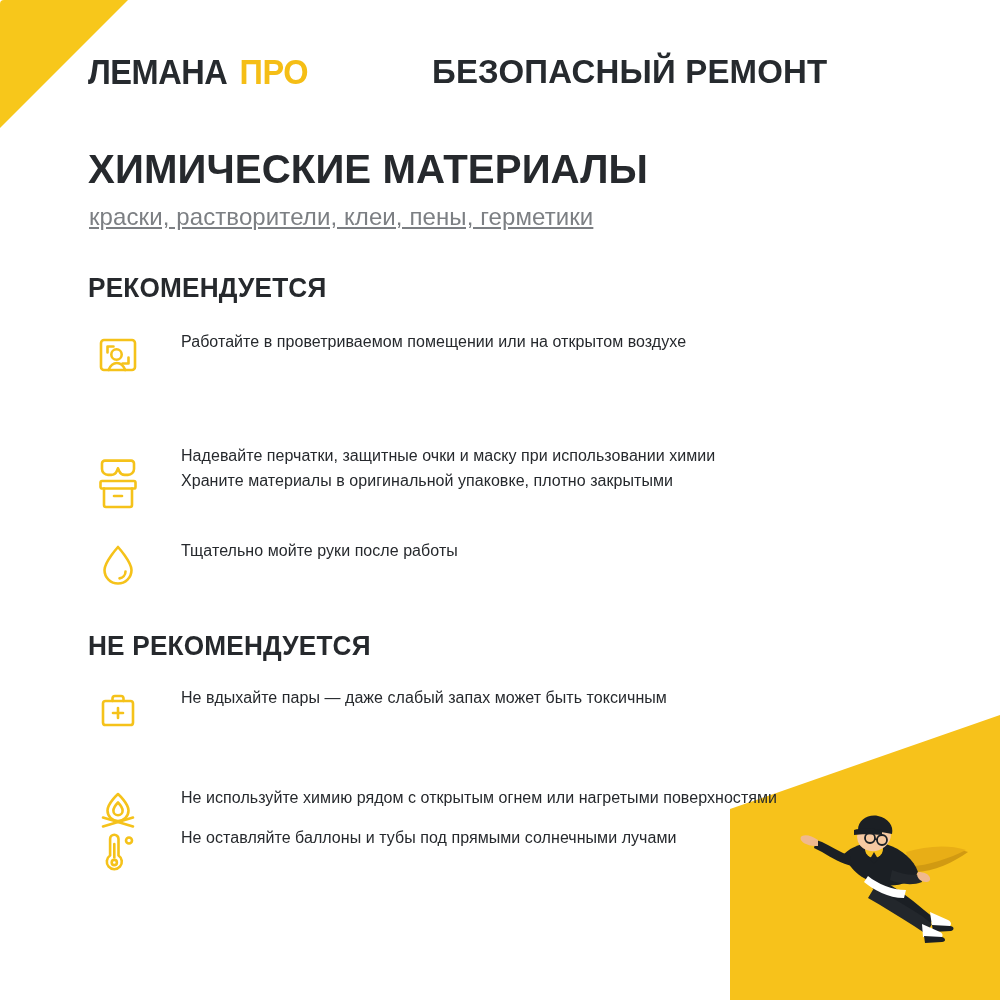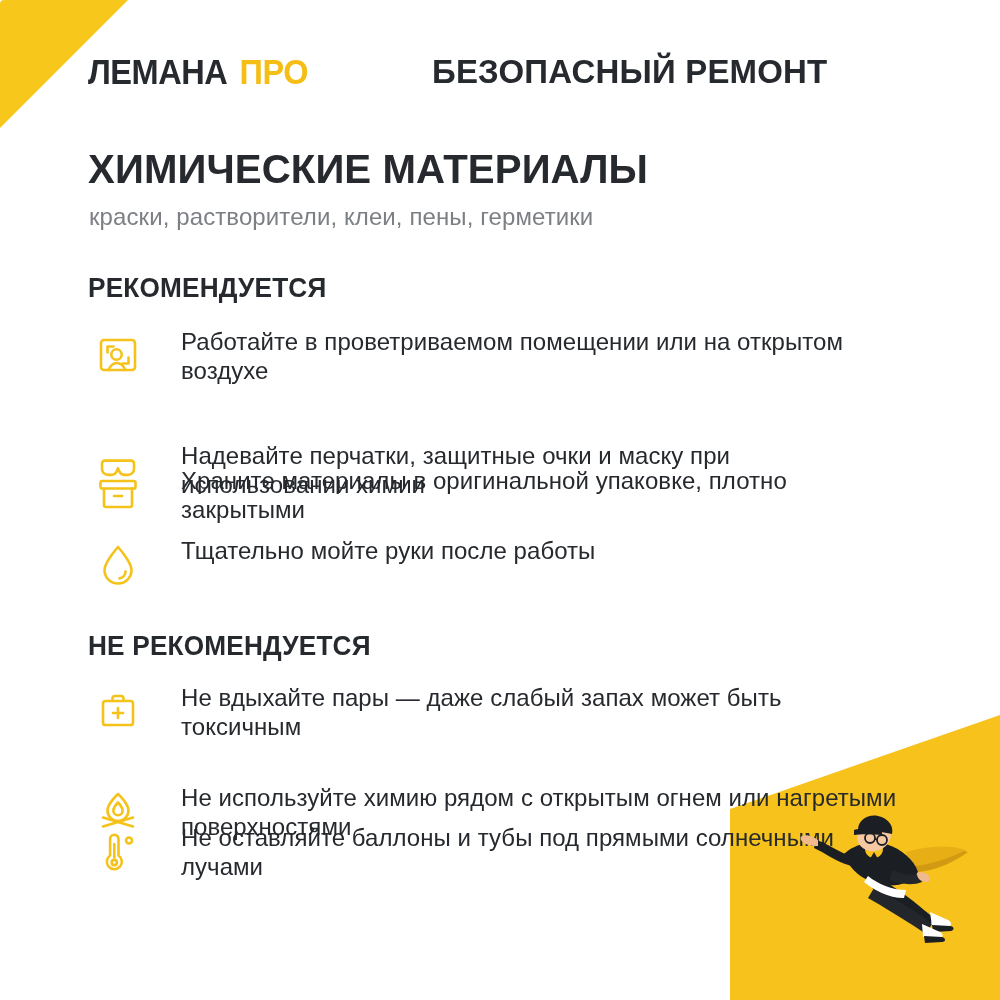--- a/index.html
+++ b/index.html
@@ -89,20 +89,21 @@
     transform-origin: left center;
   }
   .subheadline {
     position: absolute;
     left: 89px;
     top: 203px;
     color: #7C7F83;
     font-size: 24px;
     font-weight: 400;
     letter-spacing: 0.1px;
+    text-decoration: underline;
   }
 
   
   .section-title {
     position: absolute;
     left: 88px;
     color: #26292D;
     font-weight: 800;
     font-size: 27px;
     letter-spacing: 0.2px;
@@ -123,21 +124,21 @@
     width: 64px;
     min-width: 64px;
     height: 52px;
     display: flex;
     align-items: center;
     justify-content: center;
     margin-top: 2px;
   }
   .item-text {
     color: #26292D;
-    font-size: 24px;
+    font-size: 16px;
     line-height: 29px;
     font-weight: 400;
     letter-spacing: 0.05px;
     padding-left: 31px;
     max-width: 720px;
   }
 
   
   .item.r1 { top: 327px; }
   .item.r2 { top: 395px; margin-top: 46px; }

